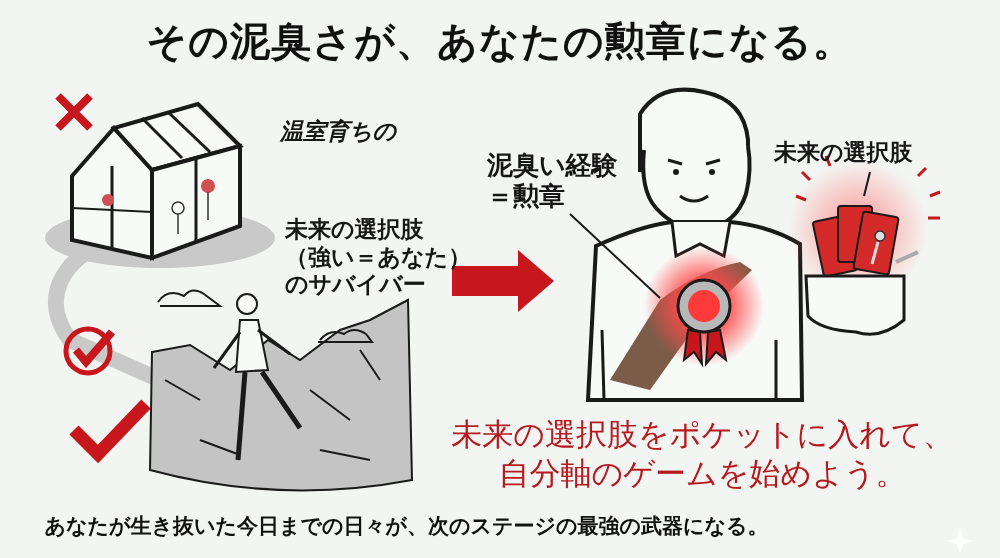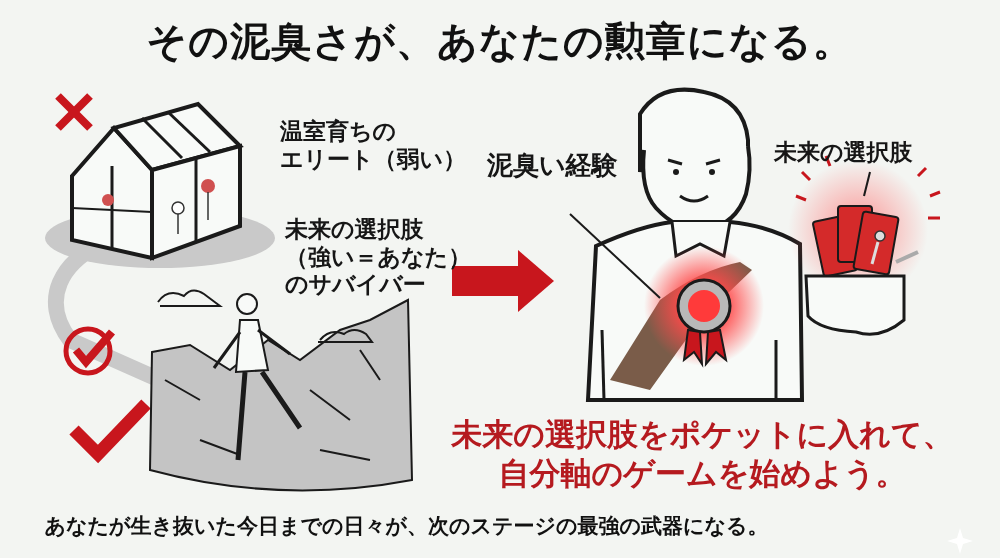--- a/index.html
+++ b/index.html
@@ -9,27 +9,27 @@
     font-family: "DejaVu Sans", "Liberation Sans", sans-serif;
     position: relative;
     color: #141414;
   }
   .abs { position: absolute; }
   .title {
     left: 0; top: 14px; width: 1000px; text-align: center;
     font-size: 40px; font-weight: bold; letter-spacing: 1px; color: #111;
   }
   .label { font-weight: bold; color: #161616; line-height: 1.2; }
-  .lbl-green { left: 280px; top: 118px; font-size: 23px; }
+  .lbl-green { left: 280px; top: 118px; font-size: 23px; font-style: italic; }
   .lbl-survivor { left: 285px; top: 216px; font-size: 23px; }
   .lbl-medal { left: 487px; top: 150px; font-size: 26px; }
   .lbl-future { left: 774px; top: 139px; font-size: 23px; text-align: center; }
   .slogan {
     left: 405px; top: 415px; width: 595px; text-align: center;
-    font-size: 31px; font-weight: bold; color: #b51a1f; line-height: 1.25;
+    font-size: 31px; font-weight: normal; color: #b51a1f; line-height: 1.25;
   }
   .footer {
     left: 0; top: 512px; width: 813px; text-align: center;
     font-size: 21px; font-weight: bold; color: #111;
   }
   svg { position: absolute; left: 0; top: 0; }
 </style>
 </head>
 <body>
 
@@ -128,31 +128,31 @@
     <line x1="870" y1="172" x2="864" y2="196" stroke="#1a1a1a" stroke-width="2"></line>
   </g>
 
   <path d="M960 528 L 963 538 L 973 541 L 963 544 L 960 554 L 957 544 L 947 541 L 957 538 Z" fill="#ffffff"></path>
 </svg>
 
 <div class="abs title">その泥臭さが、あなたの勲章になる。</div>
 
 <div class="abs label lbl-green">
   <div>温室育ちの</div>
-  <div>エリート（弱い）</div>
 </div>
 
 <div class="abs label lbl-survivor">
   <div>未来の選択肢</div>
   <div>（強い＝あなた）</div>
   <div>のサバイバー</div>
 </div>
 
 <div class="abs label lbl-medal">
   <div>泥臭い経験</div>
+  <div>＝勲章</div>
 </div>
 
 <div class="abs label lbl-future">未来の選択肢</div>
 
 <div class="abs slogan">
   <div>未来の選択肢をポケットに入れて、</div>
   <div>自分軸のゲームを始めよう。</div>
 </div>
 
 <div class="abs footer">あなたが生き抜いた今日までの日々が、次のステージの最強の武器になる。</div>

